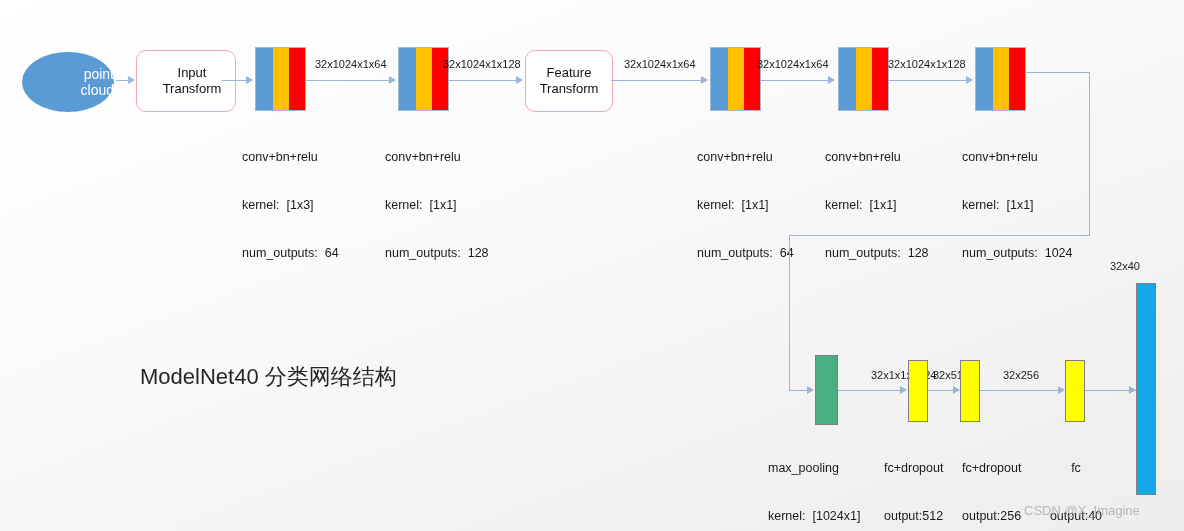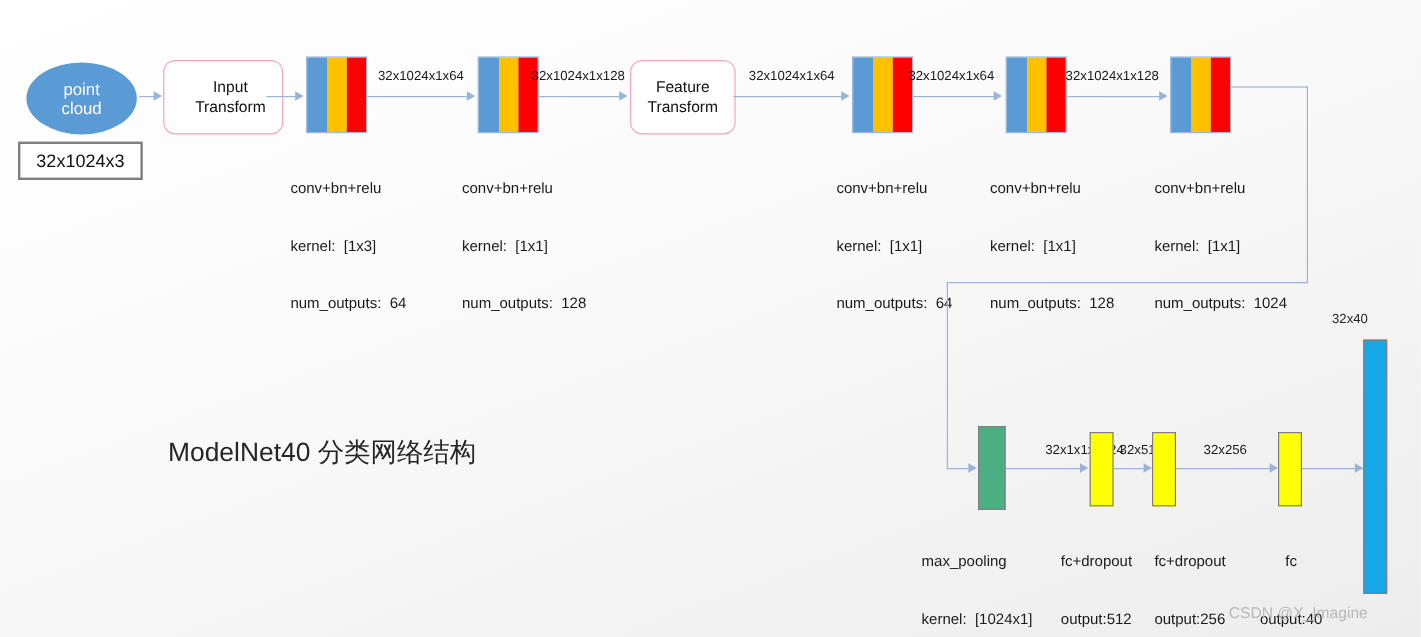--- a/index.html
+++ b/index.html
@@ -24,21 +24,21 @@
   
   .ellipse {
     left: 22px; top: 52px; width: 92px; height: 60px;
     background: #5b9bd5;
     border-radius: 50%;
     color: #ffffff;
     font-size: 14px;
     line-height: 16px;
     display: flex;
     flex-direction: column;
-    align-items: center;
+    align-items: flex-end;
     justify-content: center;
     text-align: center;
   }
 
   
   .shapebox {
     left: 15px; top: 118px; width: 100px; height: 28px;
     border: 2px solid #7f7f7f;
     background: #ffffff;
     display: flex; align-items: center; justify-content: center;
@@ -140,23 +140,20 @@
 </head>
 <body>
 
 <div id="canvas">
 
   <div class="abs ellipse">
     <span>point</span>
     <span>cloud</span>
   </div>
 
-  <div class="abs shapebox">
-    <span>32x1024x3</span>
-  </div>
 
   <div class="abs hline" style="left:116px; top:80px; width:13px;"></div>
   <div class="abs arrowhead" style="left:128px; top:76px;"></div>
 
   <div class="abs tbox" id="input-transform">
     <span>Input</span>
     <span>Transform</span>
   </div>
 
   <div class="abs hline" style="left:222px; top:80px; width:25px;"></div>

